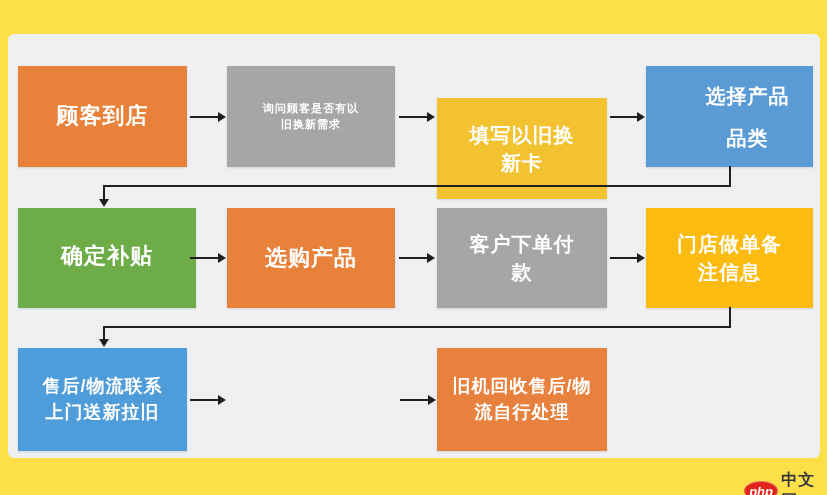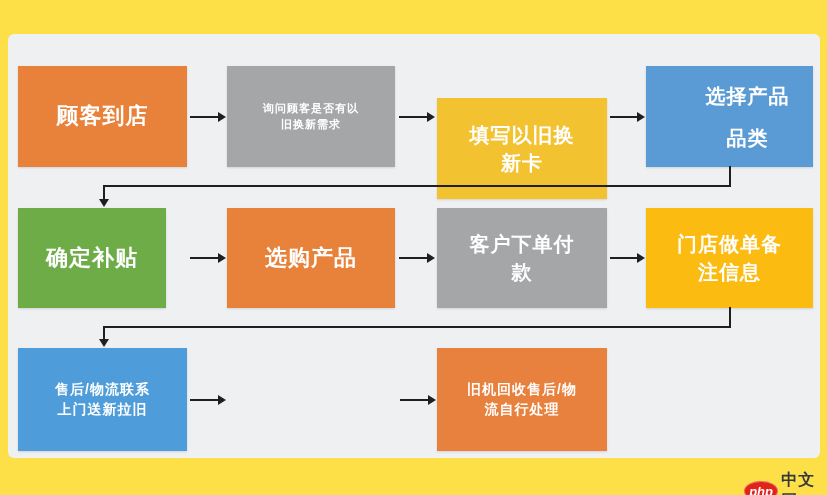--- a/index.html
+++ b/index.html
@@ -16,21 +16,21 @@
 
   .box {
     position:absolute; box-sizing:border-box;
     display:flex; align-items:center; justify-content:center;
     text-align:center; color:#ffffff; font-weight:bold;
     white-space:pre-line; letter-spacing:1px; line-height:1.4;
     box-shadow:0 1px 2px rgba(0,0,0,0.12);
   }
   .fs-xl { font-size:22px; }
   .fs-lg { font-size:20px; }
-  .fs-md { font-size:14px; }
+  .fs-md { font-size:18px; }
   .fs-sm { font-size:11px; }
   .wide-lines { line-height:2.1; }
 
   
   .hline, .harrow { position:absolute; height:2px; background:var(--connector,#1f1f1f); }
   .vline, .varrow { position:absolute; width:2px;  background:var(--connector,#1f1f1f); }
   .harrow::after {
     content:""; position:absolute; right:-8px; top:-4px;
     border-top:5px solid transparent; border-bottom:5px solid transparent;
     border-left:8px solid var(--connector,#1f1f1f);
@@ -67,21 +67,21 @@
 品类</div>
 
   <div class="harrow" style="left:190px; top:116px; width:28px;"></div>
   <div class="harrow" style="left:399px; top:116px; width:28px;"></div>
   <div class="harrow" style="left:610px; top:116px; width:27px;"></div>
 
   <div class="vline" style="left:729px; top:166px; height:21px;"></div>
   <div class="hline" style="left:103px; top:185px; width:628px;"></div>
   <div class="varrow" style="left:103px; top:185px; height:14px;"></div>
 
-  <div class="box fs-xl" style="left: 18px; top: 208px; width: 148px; height: 100px; background-color: rgb(109, 172, 70);">确定补贴</div>
+  <div class="box fs-xl" style="left: 18px; top: 208px; width: 178px; height: 100px; background-color: rgb(109, 172, 70); font-family: Liberation Mono, monospace;">确定补贴</div>
   <div class="box fs-xl" style="left: 227px; top: 208px; width: 168px; height: 100px; background-color: rgb(232, 129, 58);">选购产品</div>
   <div class="box fs-lg" style="left: 437px; top: 208px; width: 170px; height: 100px; background-color: rgb(165, 166, 168); text-align: center;">客户下单付
 款</div>
   <div class="box fs-lg" style="left: 646px; top: 208px; width: 167px; height: 100px; background-color: rgb(251, 187, 16);">门店做单备
 注信息</div>
 
   <div class="harrow" style="left:190px; top:257px; width:28px;"></div>
   <div class="harrow" style="left:399px; top:257px; width:28px;"></div>
   <div class="harrow" style="left:610px; top:257px; width:27px;"></div>
 

